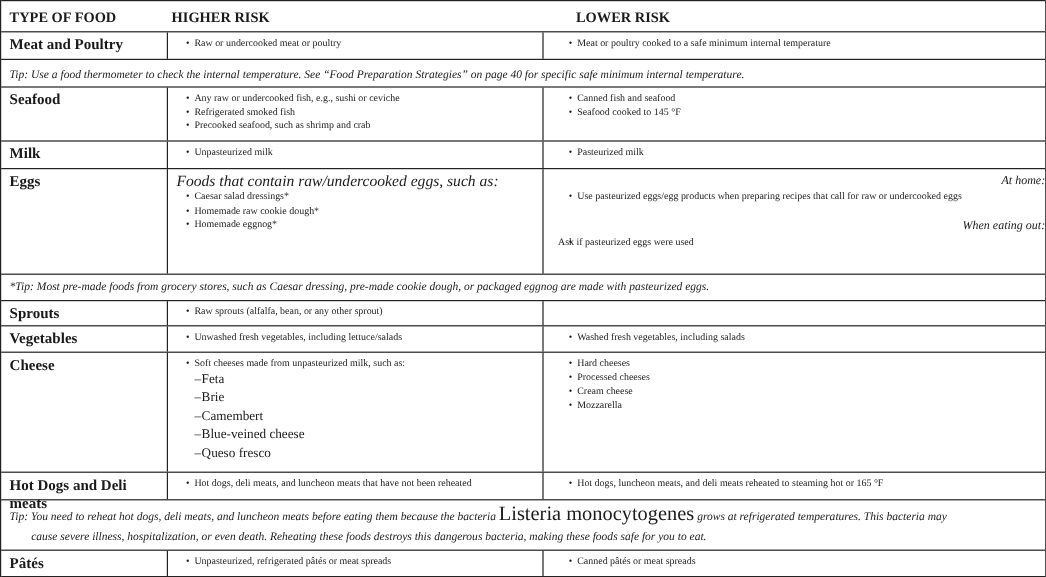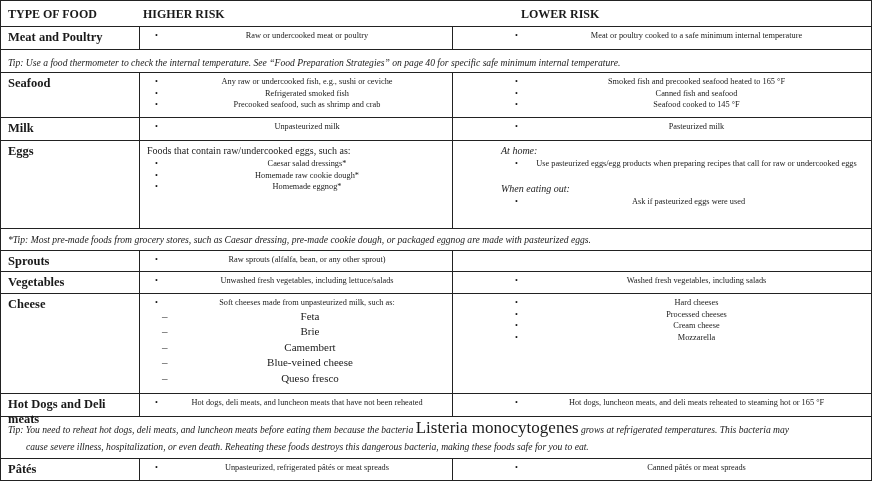--- a/index.html
+++ b/index.html
@@ -2,31 +2,31 @@
 <html><head>
 <meta charset="utf-8">
 <style>
   html, body { margin:0; padding:0; background:#ffffff; }
   body { width:872px; height:481px; overflow:hidden; position:relative; font-family:"Liberation Serif","DejaVu Serif",serif; color:#1a1a1a; }
   .tbl { position:absolute; left:0; top:0; width:870px; border-left:1.5px solid #222; border-right:1.5px solid #222; }
   .row { position:relative; display:flex; border-bottom:1.5px solid #222; box-sizing:border-box; }
   .row.header { border-top:1.5px solid #222; }
   .c1 { width:139px; box-sizing:border-box; padding:3px 0 0 7px; border-right:1.5px solid #222; font-weight:bold; font-size:12.5px; }
   .c2 { width:313px; box-sizing:border-box; padding:3px 0 0 0; border-right:1.5px solid #222; }
-  .c3 { flex:1; box-sizing:border-box; padding:3px 0 0 0;margin-left:41px; }
+  .c3 { flex:1; box-sizing:border-box; padding:3px 0 0 0; }
   .header .c1, .header .c2, .header .c3 { border-right:none; font-weight:bold; font-size:12px; padding-top:6px; }
   .header .c2 { padding-left:3px; }
   .header .c3 { padding-left:27px; }
-  ul { list-style:none; margin:0; padding:0;text-align:center; }
+  ul { list-style:none; margin:0; padding:0; }
   li.b { font-size:8.3px; line-height:11.6px; padding-left:22px; position:relative; }
   li.b::before { content:"\2022"; position:absolute; left:15px; }
   .c3 li.b { padding-left:28px; }
   .c3 li.b::before { left:21px; }
-  .lead { font-size:10px; padding-left:7px; line-height:14px; }
-  .subhead { font-style:italic; font-size:10px; padding-left:7px; line-height:14px; }
+  .lead { font-size:13px; padding-left:7px; line-height:14px;font-style:italic; }
+  .subhead { font-style:italic; font-size:10px; padding-left:7px; line-height:14px;text-align:right; }
   li.dash { font-size:11px; line-height:15.5px; padding-left:28px; position:relative; }
   li.dash::before { content:"\2013"; position:absolute; left:22px; }
   .tip { width:100%; font-style:italic; font-size:9.6px; padding:5px 6px 0 7px; box-sizing:border-box; line-height:16px; }
   .tip .hang { padding-left:18px; display:block; }
   .tip .plain { font-style:normal; font-size:17px; }
 </style>
 </head>
 <body>
 
 <div class="tbl">
@@ -59,21 +59,20 @@
     <div class="c1">Seafood</div>
     <div class="c2">
         <ul>
       <li class="b">Any raw or undercooked fish, e.g., sushi or ceviche</li>
       <li class="b">Refrigerated smoked fish</li>
       <li class="b">Precooked seafood, such as shrimp and crab</li>
         </ul>
       </div>
     <div class="c3">
         <ul>
-      <li class="b">Smoked fish and precooked seafood heated to 165 °F</li>
       <li class="b">Canned fish and seafood</li>
       <li class="b">Seafood cooked to 145 °F</li>
         </ul>
       </div>
   </div>
 
   <div class="row" style="height:23px">
     <div class="c1">Milk</div>
     <div class="c2">
         <ul>

